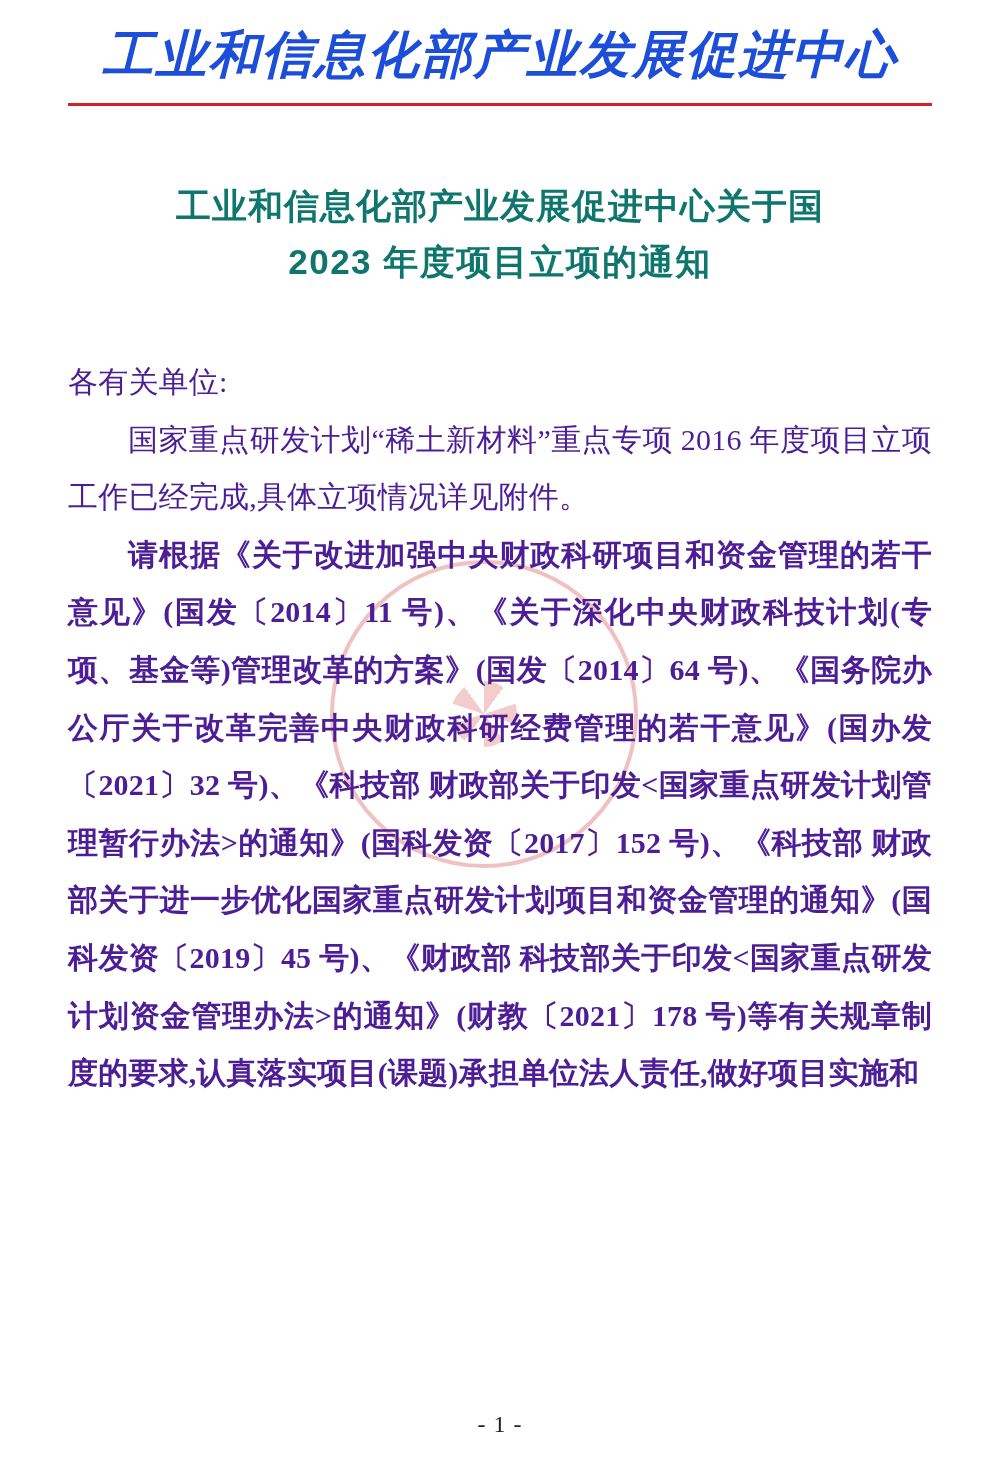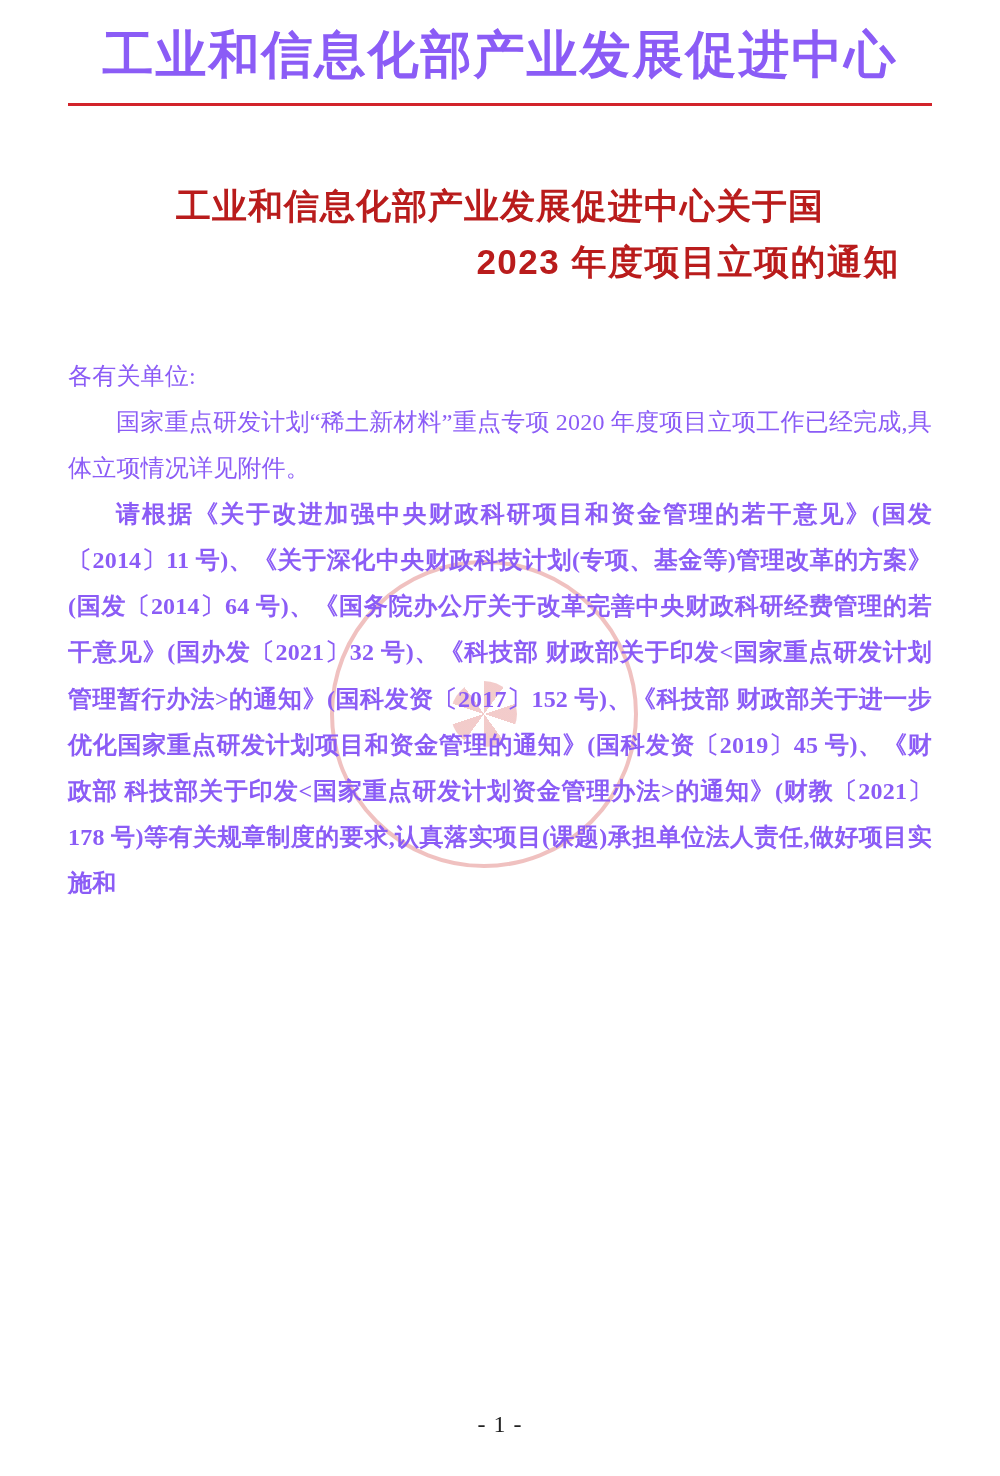--- a/index.html
+++ b/index.html
@@ -27,23 +27,24 @@
   
   .letterhead {
     text-align: center;
     padding-top: 26px;
   }
   .letterhead-title {
     font-family: "Liberation Sans", "DejaVu Sans", sans-serif;
     font-weight: bold;
     font-size: 51px;
     letter-spacing: 2px;
-    color: #8b5cf6;
+    color: #1d4ed8;
     line-height: 1.15;
     white-space: nowrap;
+    font-style: italic;
   }
   .letterhead-rule {
     margin-top: 18px;
     height: 3px;
     background: #d2232a;
     width: 100%;
   }
 
   
   .doc-number-row {
@@ -61,37 +62,36 @@
   
   .doc-title {
     margin: 72px auto 0 auto;
     width: 800px;
     text-align: center;
     font-family: "Liberation Sans", "DejaVu Sans", sans-serif;
     font-weight: bold;
     font-size: 35px;
     line-height: 1.62;
     letter-spacing: 1px;
-    color: #b91c1c;
+    color: #0f766e;
   }
   .doc-title .line {
     display: block;
   }
   .doc-title .line-3 {
     letter-spacing: 1.5px;
-    text-align: right;
   }
 
   
   .body-text {
     margin-top: 62px;
-    font-size: 24px;
+    font-size: 30px;
     line-height: 1.92;
     letter-spacing: 0.2px;
-    color: #8b5cf6;
+    color: #4c1d95;
   }
   .salutation {
     text-align: left;
   }
   .para {
     text-indent: 2em;
     text-align: justify;
     text-justify: inter-ideograph;
   }
   .para-justified {
@@ -163,21 +163,21 @@
     </div>
 
 
     <div class="doc-title">
       <span class="line line-1">工业和信息化部产业发展促进中心关于国</span>
       <span class="line line-3">2023 年度项目立项的通知</span>
     </div>
 
     <div class="body-text">
       <div class="salutation">各有关单位:</div>
-      <div class="para">国家重点研发计划“稀土新材料”重点专项 2020 年度项目立项工作已经完成,具体立项情况详见附件。</div>
+      <div class="para">国家重点研发计划“稀土新材料”重点专项 2016 年度项目立项工作已经完成,具体立项情况详见附件。</div>
       <div class="para-justified">请根据《关于改进加强中央财政科研项目和资金管理的若干意见》(国发〔2014〕11 号)、《关于深化中央财政科技计划(专项、基金等)管理改革的方案》(国发〔2014〕64 号)、《国务院办公厅关于改革完善中央财政科研经费管理的若干意见》(国办发〔2021〕32 号)、《科技部 财政部关于印发&lt;国家重点研发计划管理暂行办法&gt;的通知》(国科发资〔2017〕152 号)、《科技部 财政部关于进一步优化国家重点研发计划项目和资金管理的通知》(国科发资〔2019〕45 号)、《财政部 科技部关于印发&lt;国家重点研发计划资金管理办法&gt;的通知》(财教〔2021〕178 号)等有关规章制度的要求,认真落实项目(课题)承担单位法人责任,做好项目实施和</div>
     </div>
 
   </div>
 
   <div class="page-footer">- 1 -</div>
 
 </div>
 
 </body></html>

